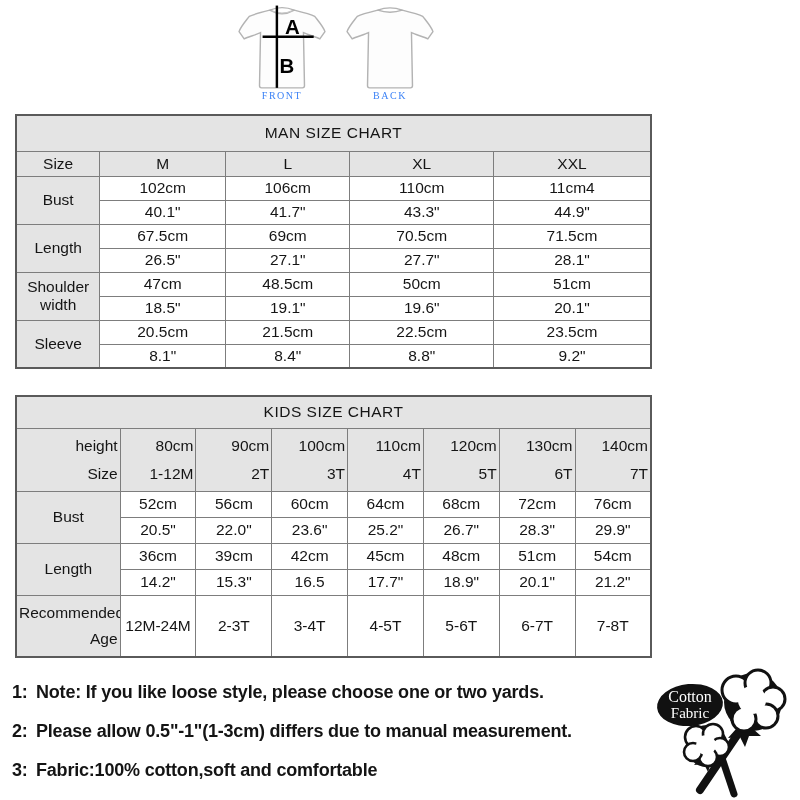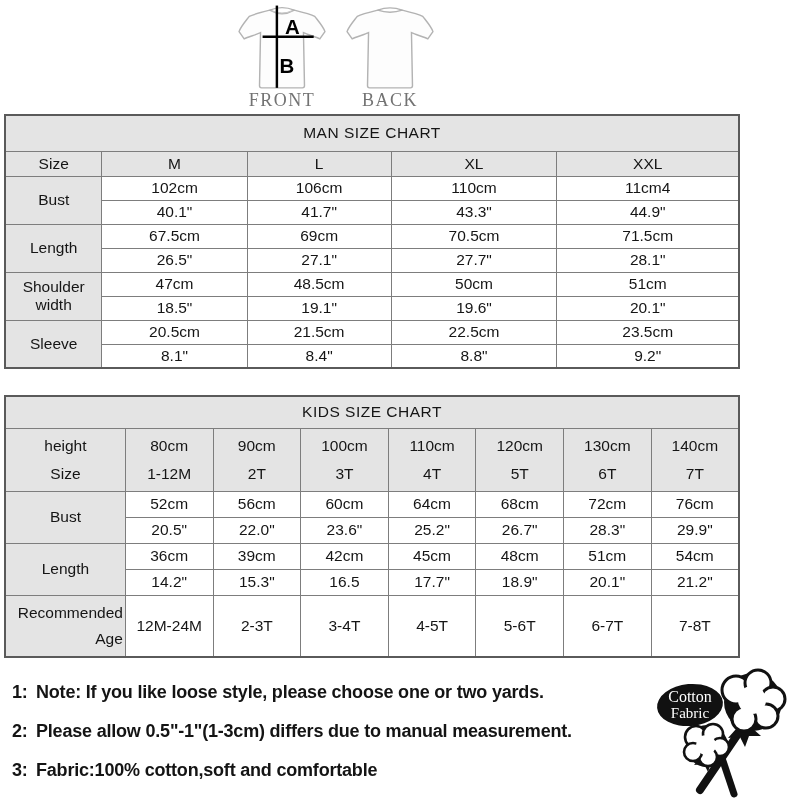--- a/index.html
+++ b/index.html
@@ -18,30 +18,30 @@
   }
   .page{position:absolute;inset:0;}
 
   
   .shirt-svg{position:absolute;top:4px;width:92px;height:88px;}
   #front-shirt{left:236px;}
   #back-shirt{left:344px;}
   .shirt-caption{
     position:absolute;top:90px;width:92px;text-align:center;
     font-family:"Liberation Serif","DejaVu Serif",serif;
-    font-size:18px;letter-spacing:1.5px;color:#737373;
+    font-size:10px;letter-spacing:1.5px;color:#3b82f6;
   }
   #front-caption{left:236px;}
   #back-caption{left:344px;}
   .formulas{position:absolute;left:458px;top:50px;font-size:16px;color:#1c1c1c;}
   .formula-line{line-height:29px;}
 
   
   table.chart{
-    position:absolute;left:4px;width:736px;
+    position:absolute;left:15px;width:637px;
     border-collapse:collapse;table-layout:fixed;
     border:2px solid var(--frame-gray);
     padding-left:28px;
   }
   #man-table{top:114px;}
   #kids-table{top:395px;}
   table.chart td{
     border:1px solid var(--border-gray);
     text-align:center;vertical-align:middle;
     font-size:15.5px;color:var(--ink);padding:0 2px;
@@ -50,21 +50,21 @@
   .title-cell{
     background:var(--table-gray);
     color:var(--accent-red);
     font-size:17px;letter-spacing:0.5px;
   }
   #man-table .title-cell{height:36px;}
   #kids-table .title-cell{height:32px;}
   .head-cell{background:var(--table-gray);}
   #man-table .head-cell{height:25px;}
   #kids-table .head-cell{height:63px;}
-  #kids-table .head-cell .hline{line-height:28px;}
+  #kids-table .head-cell .hline{line-height:28px;text-align:right;}
   .label-cell{background:var(--table-gray);}
   #man-table .val-cell{height:24px;text-align:center;}
   #kids-table .val-cell{height:26px;}
   #kids-table .age-row td{height:62px;}
   #kids-table .age-row .label-cell .hline{line-height:26px;text-align:right;}
 
   
   .notes{position:absolute;left:12px;top:681px;width:780px;}
   .note-line{
     display:flex;align-items:flex-start;

